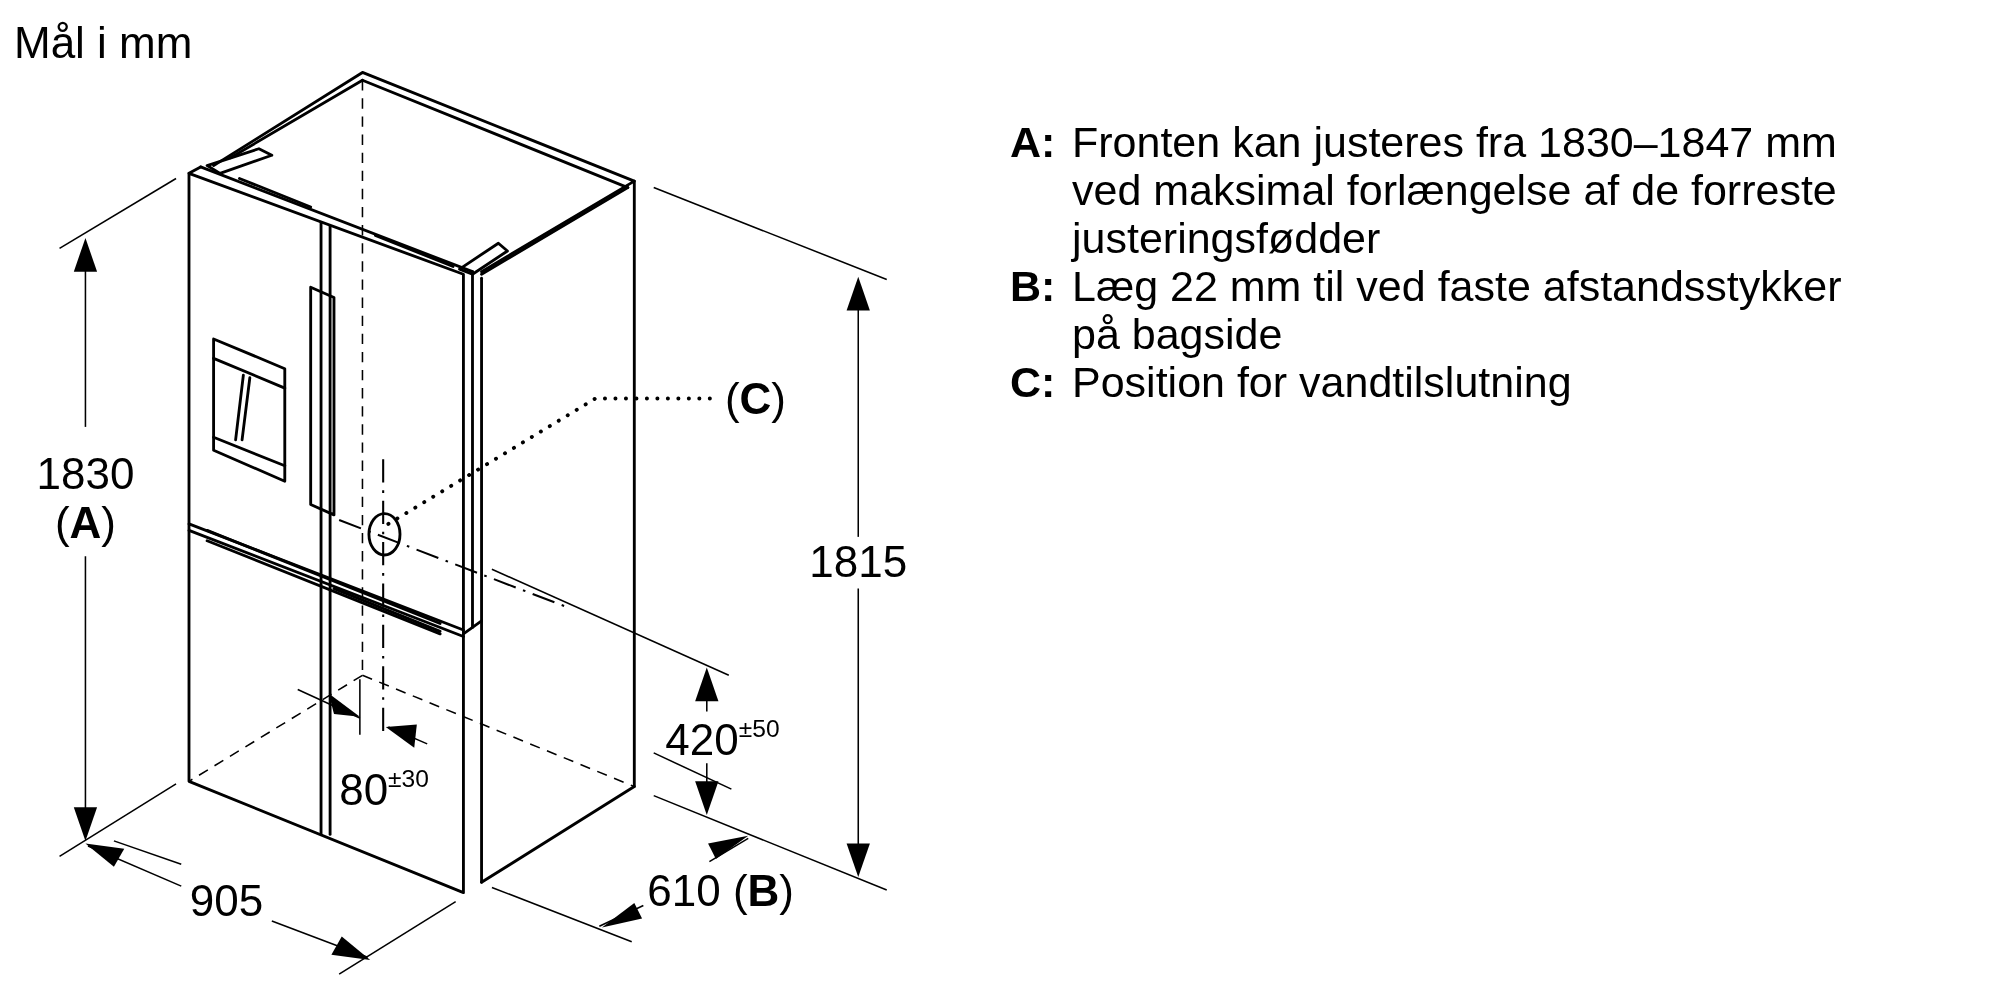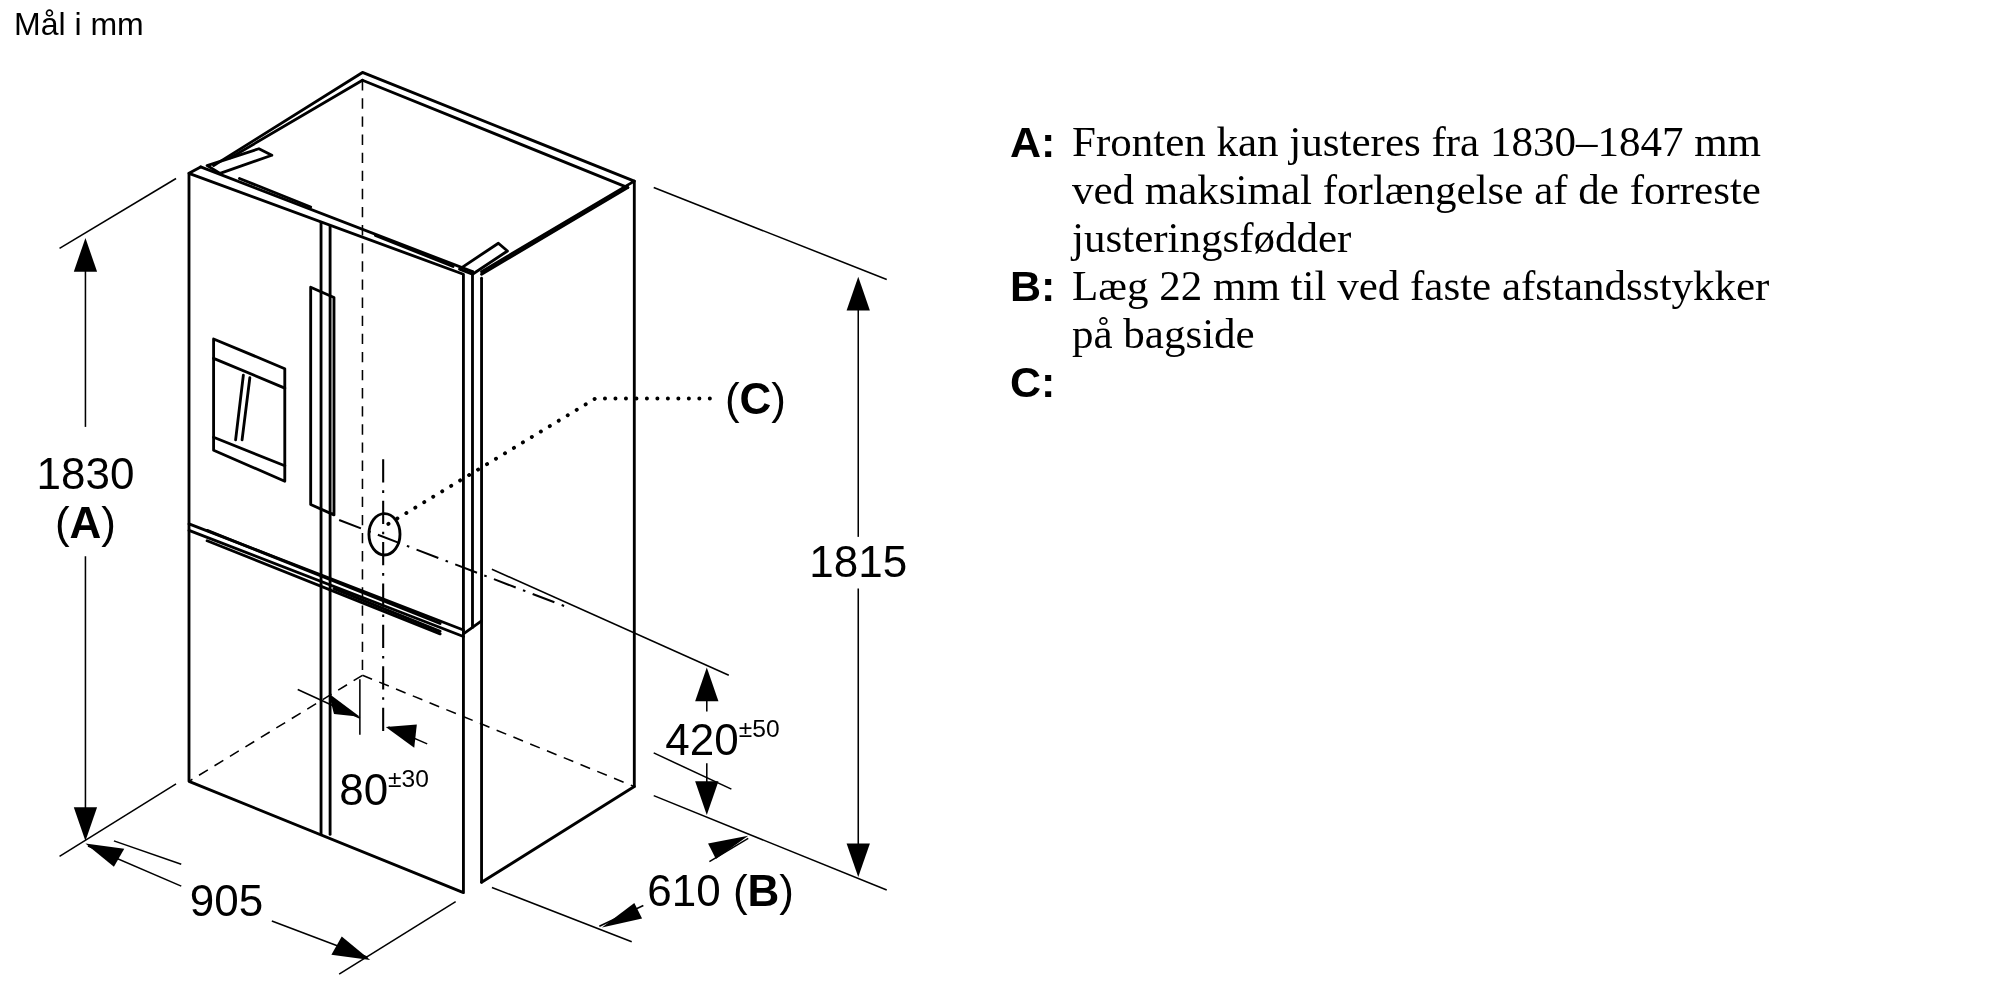--- a/index.html
+++ b/index.html
@@ -8,25 +8,25 @@
   .ln { stroke:#000; stroke-width:2.2; fill:none; stroke-linejoin:round; stroke-linecap:round; }
   .th { stroke:#000; stroke-width:1.2; fill:none; }
   .dash { stroke:#000; stroke-width:1.2; fill:none; stroke-dasharray:8 6; }
   .dashdot { stroke:#000; stroke-width:1.6; fill:none; stroke-dasharray:18 6 2 6; }
   .dot { stroke:#000; stroke-width:3; fill:none; stroke-dasharray:0.1 8; stroke-linecap:round; }
   .arr { fill:#000; stroke:none; }
   .t { font-family:"Liberation Sans", sans-serif; fill:#000; }
   .dim { font-size:34px; }
   .sup { font-size:19px; }
   .b { font-weight:bold; }
-  .title { position:absolute; left:14px; top:6px; font-size:32px; }
+  .title { position:absolute; left:14px; top:18px; font-size:44px; }
   .notes { position:absolute; left:1010px; top:118px; font-size:43px; line-height:48px; }
   .note { display:flex; }
   .note .k { font-weight:bold; width:62px; flex:none; }
-  .note .v { white-space:pre-line;font-family:Liberation Serif, serif; }
+  .note .v { white-space:pre-line; }
 </style>
 </head>
 <body>
 
 <div class="title">Mål i mm</div>
 
 <svg viewBox="0 0 1545 773" preserveAspectRatio="none">
 
   <g>
     <polyline class="ln" points="165,128 280,56 490,140 372,210"></polyline>
@@ -141,14 +141,15 @@
 ved maksimal forlængelse af de forreste
 justeringsfødder</span>
   </div>
   <div class="note">
     <span class="k">B:</span>
     <span class="v">Læg 22 mm til ved faste afstandsstykker
 på bagside</span>
   </div>
   <div class="note">
     <span class="k">C:</span>
+    <span class="v">Position for vandtilslutning</span>
   </div>
 </div>
 
 </body></html>

